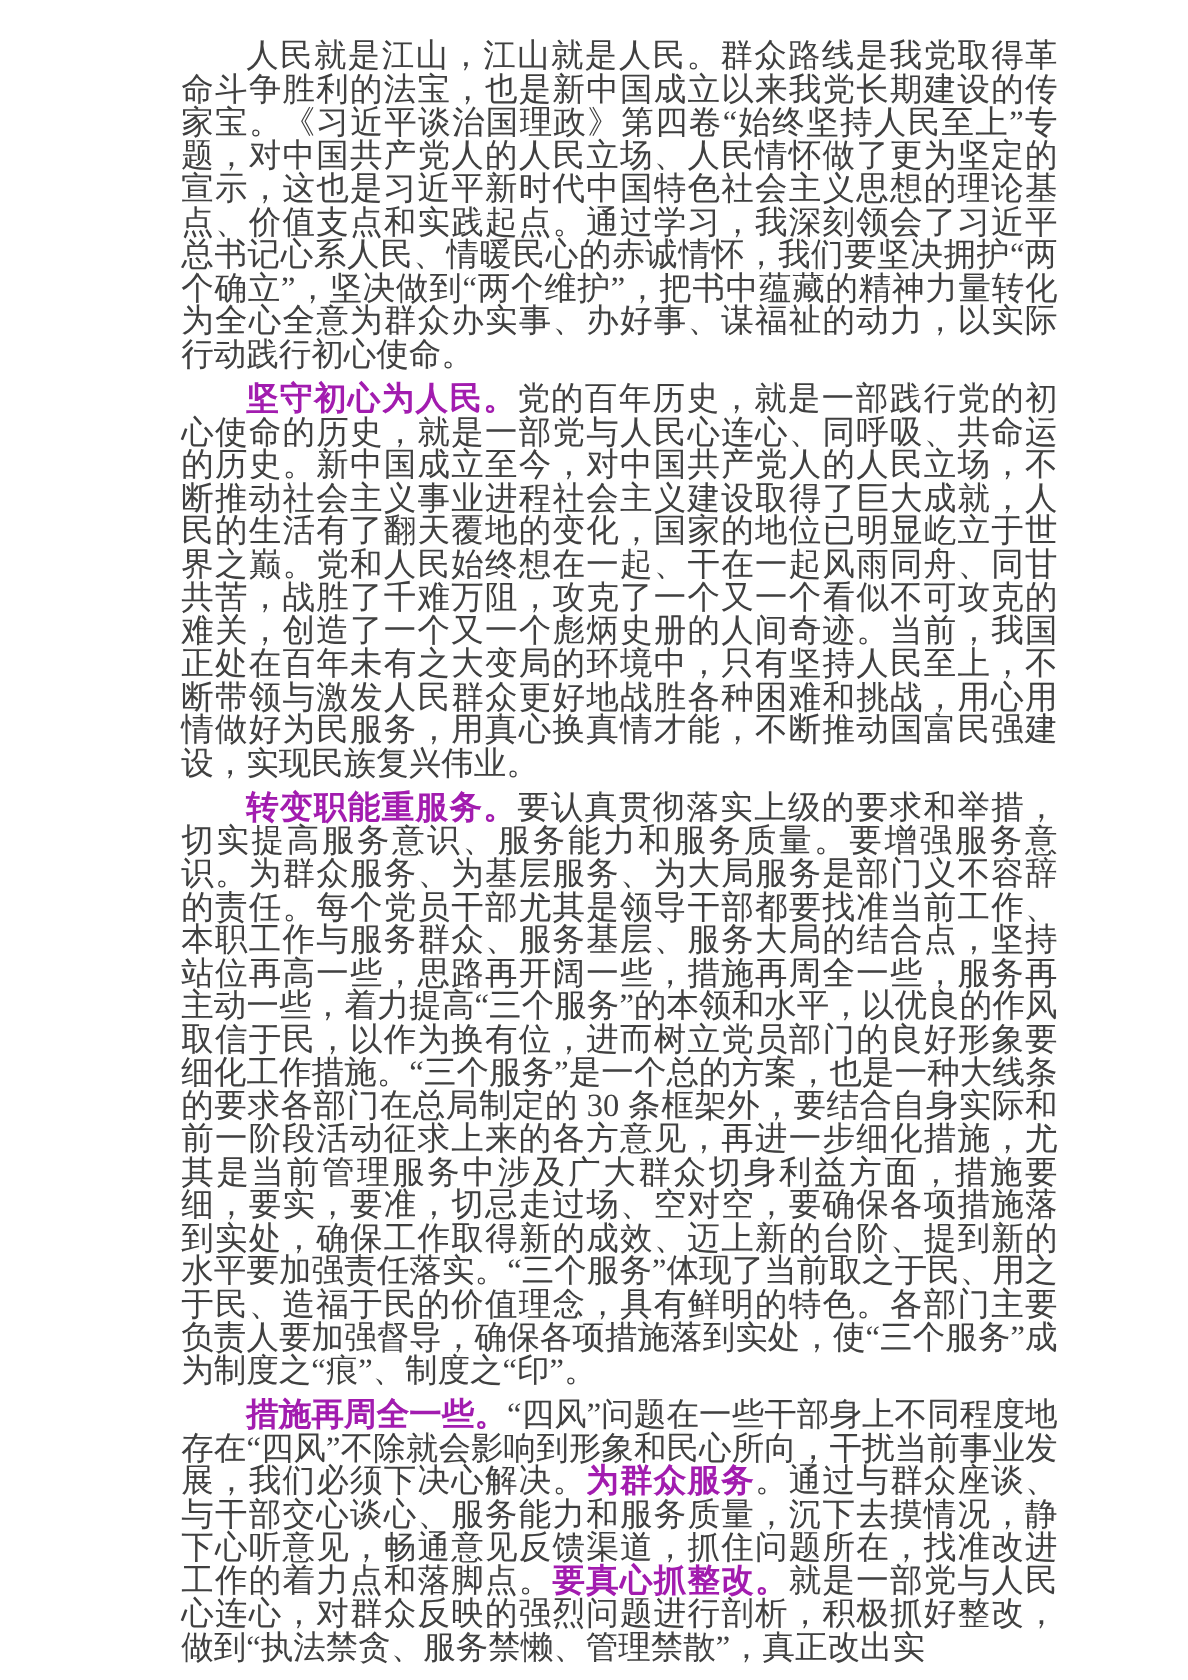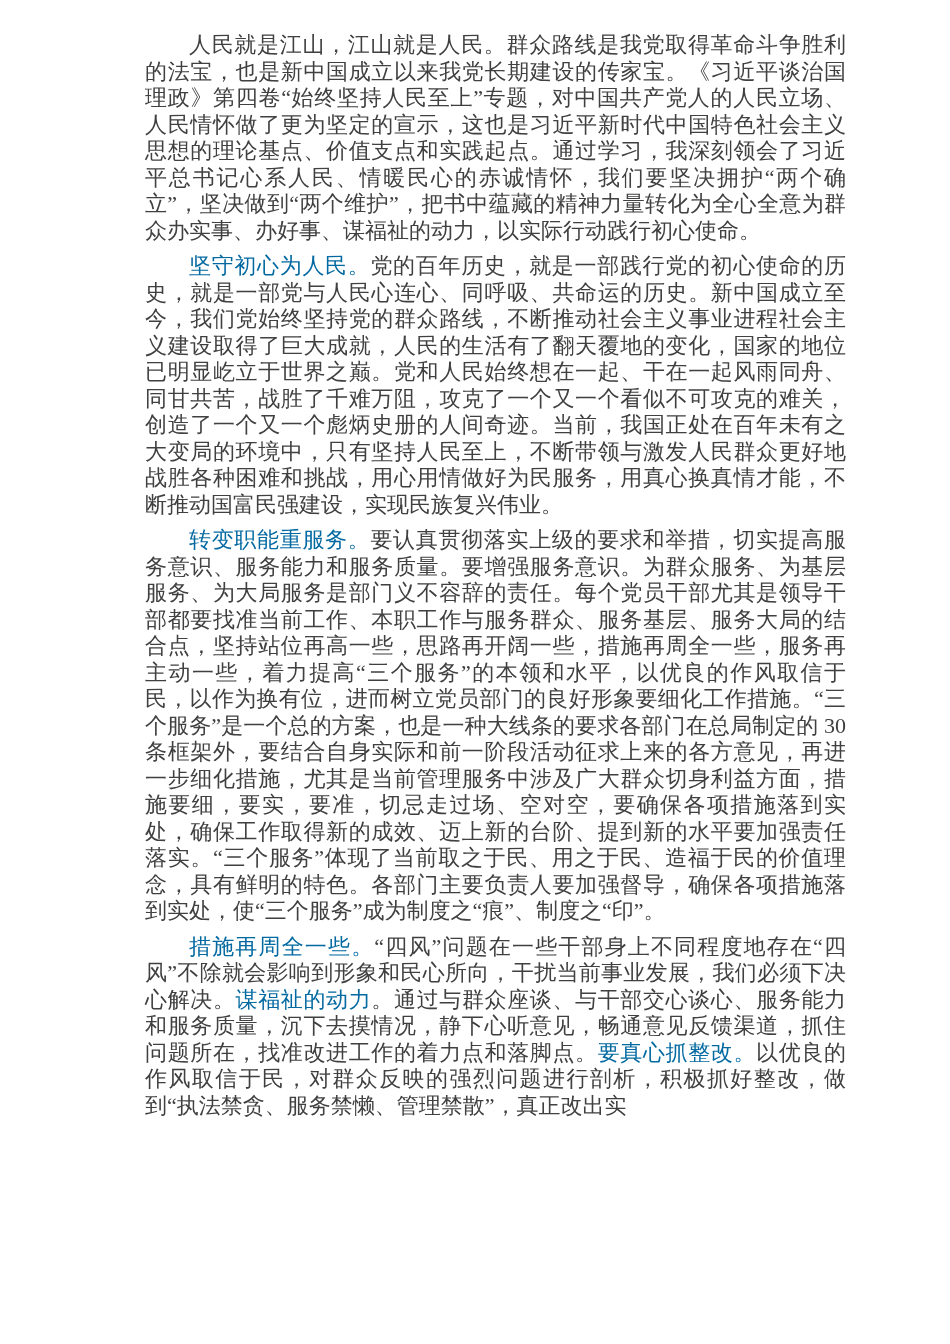--- a/index.html
+++ b/index.html
@@ -20,39 +20,39 @@
     text-align: center;
     font-family: "Liberation Sans", sans-serif;
     font-weight: bold;
     font-size: 25px;
     letter-spacing: 0.5px;
     line-height: 28px;
   }
   .content {
     margin: 32px 104px 0 145px;
     font-family: "Liberation Serif", "DejaVu Serif", serif;
-    font-size: 22px;
+    font-size: 26px;
     line-height: 26.5px;
     color: #404040;
     text-align: justify;
     text-justify: inter-ideograph;
   }
   .para {
     margin: 0 0 9px 0;
     padding: 0;
     text-indent: 2em;
   }
   .para .bold {
-    font-weight: normal;
-    color: #0369a1;
+    font-weight: bold;
+    color: #a21caf;
   }
 </style>
 </head>
 <body>
 
 <div class="page">
   <div class="content" style="color: rgb(64, 64, 64);">
       <p class="para"><span class="">人民就是江山，江山就是人民。群众路线是我党取得革命斗争胜利的法宝，也是新中国成立以来我党长期建设的传家宝。《习近平谈治国理政》第四卷“始终坚持人民至上”专题，对中国共产党人的人民立场、人民情怀做了更为坚定的宣示，这也是习近平新时代中国特色社会主义思想的理论基点、价值支点和实践起点。通过学习，我深刻领会了习近平总书记心系人民、情暖民心的赤诚情怀，我们要坚决拥护“两个确立”，坚决做到“两个维护”，把书中蕴藏的精神力量转化为全心全意为群众办实事、办好事、谋福祉的动力，以实际行动践行初心使命。</span></p>
-      <p class="para"><span class="bold">坚守初心为人民。</span><span class="">党的百年历史，就是一部践行党的初心使命的历史，就是一部党与人民心连心、同呼吸、共命运的历史。新中国成立至今，我们党始终坚持党的群众路线，不断推动社会主义事业进程社会主义建设取得了巨大成就，人民的生活有了翻天覆地的变化，国家的地位已明显屹立于世界之巅。党和人民始终想在一起、干在一起风雨同舟、同甘共苦，战胜了千难万阻，攻克了一个又一个看似不可攻克的难关，创造了一个又一个彪炳史册的人间奇迹。当前，我国正处在百年未有之大变局的环境中，只有坚持人民至上，不断带领与激发人民群众更好地战胜各种困难和挑战，用心用情做好为民服务，用真心换真情才能，不断推动国富民强建设，实现民族复兴伟业。</span></p>
+      <p class="para"><span class="bold">坚守初心为人民。</span><span class="">党的百年历史，就是一部践行党的初心使命的历史，就是一部党与人民心连心、同呼吸、共命运的历史。新中国成立至今，对中国共产党人的人民立场，不断推动社会主义事业进程社会主义建设取得了巨大成就，人民的生活有了翻天覆地的变化，国家的地位已明显屹立于世界之巅。党和人民始终想在一起、干在一起风雨同舟、同甘共苦，战胜了千难万阻，攻克了一个又一个看似不可攻克的难关，创造了一个又一个彪炳史册的人间奇迹。当前，我国正处在百年未有之大变局的环境中，只有坚持人民至上，不断带领与激发人民群众更好地战胜各种困难和挑战，用心用情做好为民服务，用真心换真情才能，不断推动国富民强建设，实现民族复兴伟业。</span></p>
       <p class="para"><span class="bold">转变职能重服务。</span><span class="">要认真贯彻落实上级的要求和举措，切实提高服务意识、服务能力和服务质量。要增强服务意识。为群众服务、为基层服务、为大局服务是部门义不容辞的责任。每个党员干部尤其是领导干部都要找准当前工作、本职工作与服务群众、服务基层、服务大局的结合点，坚持站位再高一些，思路再开阔一些，措施再周全一些，服务再主动一些，着力提高“三个服务”的本领和水平，以优良的作风取信于民，以作为换有位，进而树立党员部门的良好形象要细化工作措施。“三个服务”是一个总的方案，也是一种大线条的要求各部门在总局制定的 30 条框架外，要结合自身实际和前一阶段活动征求上来的各方意见，再进一步细化措施，尤其是当前管理服务中涉及广大群众切身利益方面，措施要细，要实，要准，切忌走过场、空对空，要确保各项措施落到实处，确保工作取得新的成效、迈上新的台阶、提到新的水平要加强责任落实。“三个服务”体现了当前取之于民、用之于民、造福于民的价值理念，具有鲜明的特色。各部门主要负责人要加强督导，确保各项措施落到实处，使“三个服务”成为制度之“痕”、制度之“印”。</span></p>
-      <p class="para"><span class="bold">措施再周全一些。</span><span class="">“四风”问题在一些干部身上不同程度地存在“四风”不除就会影响到形象和民心所向，干扰当前事业发展，我们必须下决心解决。</span><span class="bold">谋福祉的动力</span><span class="">。通过与群众座谈、与干部交心谈心、服务能力和服务质量，沉下去摸情况，静下心听意见，畅通意见反馈渠道，抓住问题所在，找准改进工作的着力点和落脚点。</span><span class="bold">要真心抓整改。</span><span class="">以优良的作风取信于民，对群众反映的强烈问题进行剖析，积极抓好整改，做到“执法禁贪、服务禁懒、管理禁散”，真正改出实</span></p>
+      <p class="para"><span class="bold">措施再周全一些。</span><span class="">“四风”问题在一些干部身上不同程度地存在“四风”不除就会影响到形象和民心所向，干扰当前事业发展，我们必须下决心解决。</span><span class="bold">为群众服务</span><span class="">。通过与群众座谈、与干部交心谈心、服务能力和服务质量，沉下去摸情况，静下心听意见，畅通意见反馈渠道，抓住问题所在，找准改进工作的着力点和落脚点。</span><span class="bold">要真心抓整改。</span><span class="">就是一部党与人民心连心，对群众反映的强烈问题进行剖析，积极抓好整改，做到“执法禁贪、服务禁懒、管理禁散”，真正改出实</span></p>
     </div>
 </div>
 
 </body></html>

